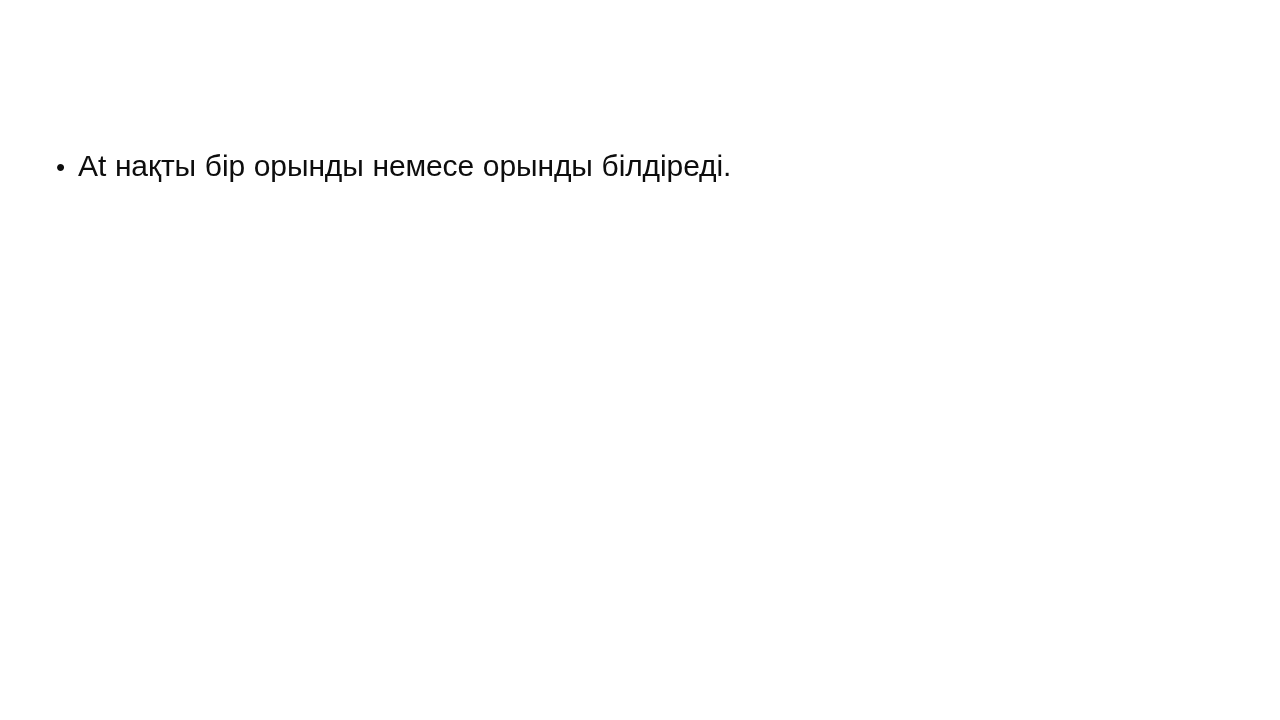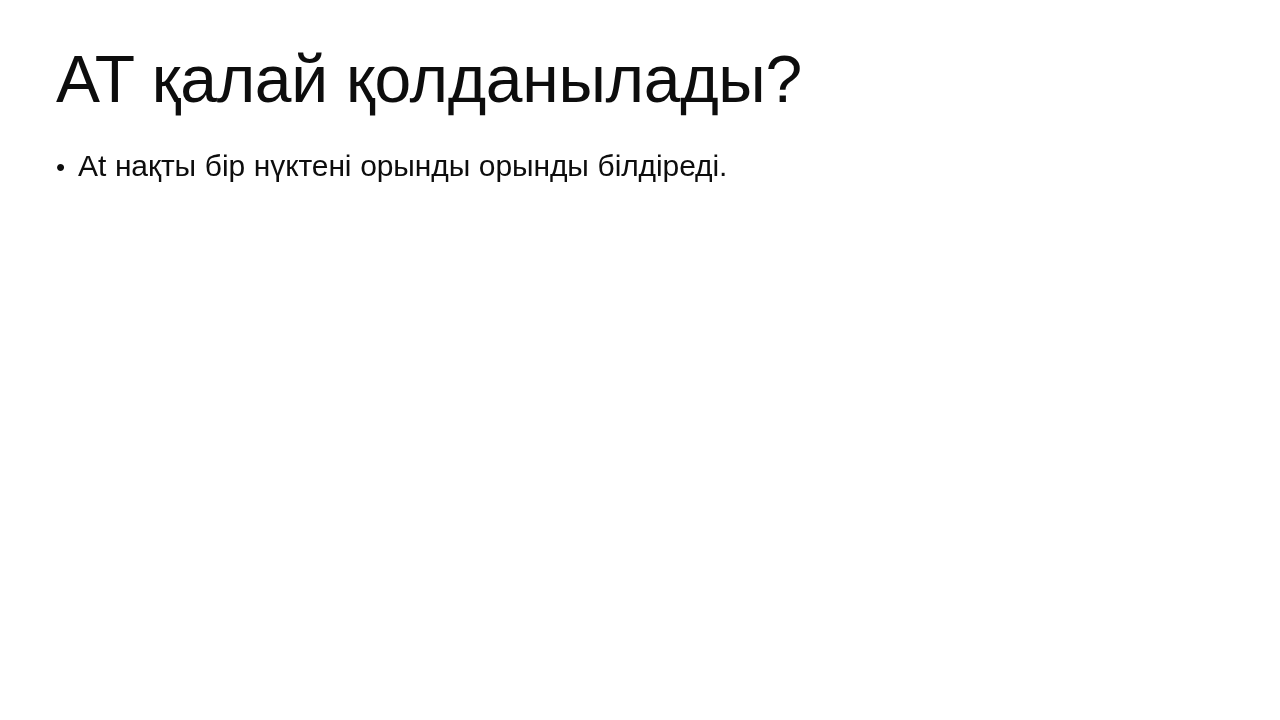--- a/index.html
+++ b/index.html
@@ -74,24 +74,23 @@
 
   .bullet-text {
     display: inline;
   }
 </style>
 </head>
 <body>
 
 <div class="slide">
 
-  <h1 class="slide-title">AT қалай қолданылады?</h1>
 
   <div class="body-block">
 
     <p class="bullet-line">
-      <span class="bullet-glyph">•</span><span class="bullet-text">At нақты бір нүктені орынды орынды білдіреді.</span>
+      <span class="bullet-glyph">•</span><span class="bullet-text">At нақты бір орынды немесе орынды білдіреді.</span>
     </p>
 
 
   </div>
 
 </div>
 
 </body></html>

